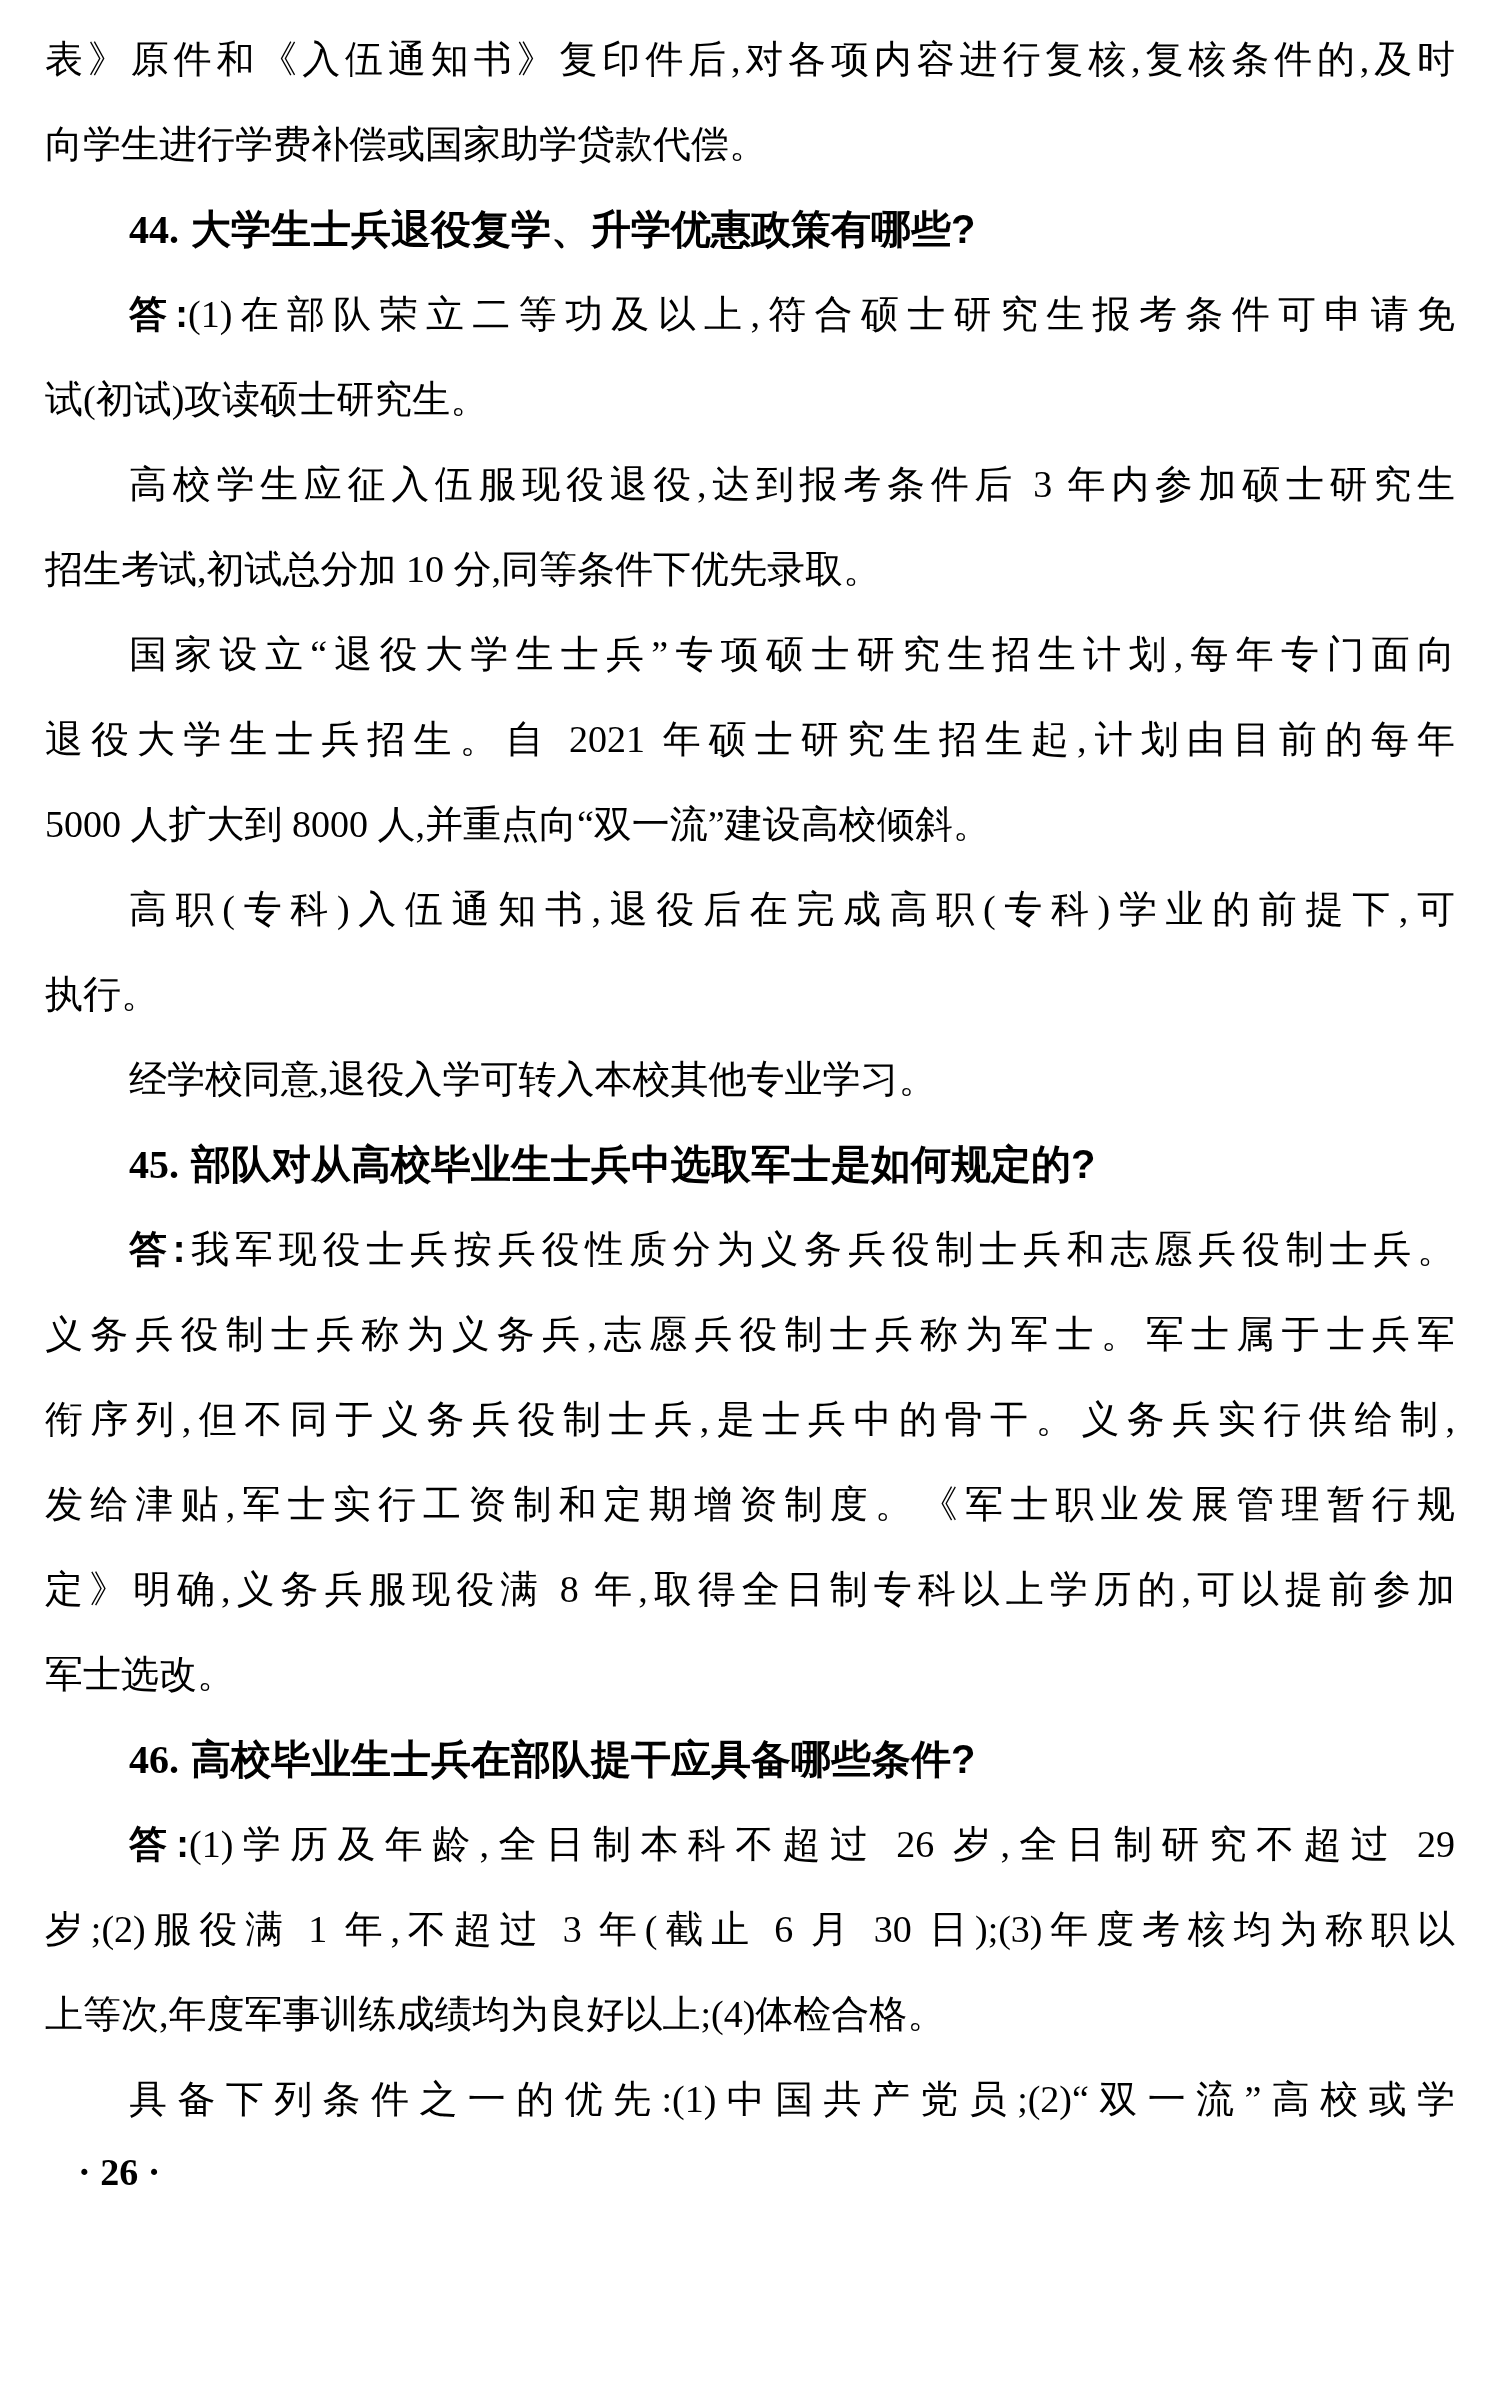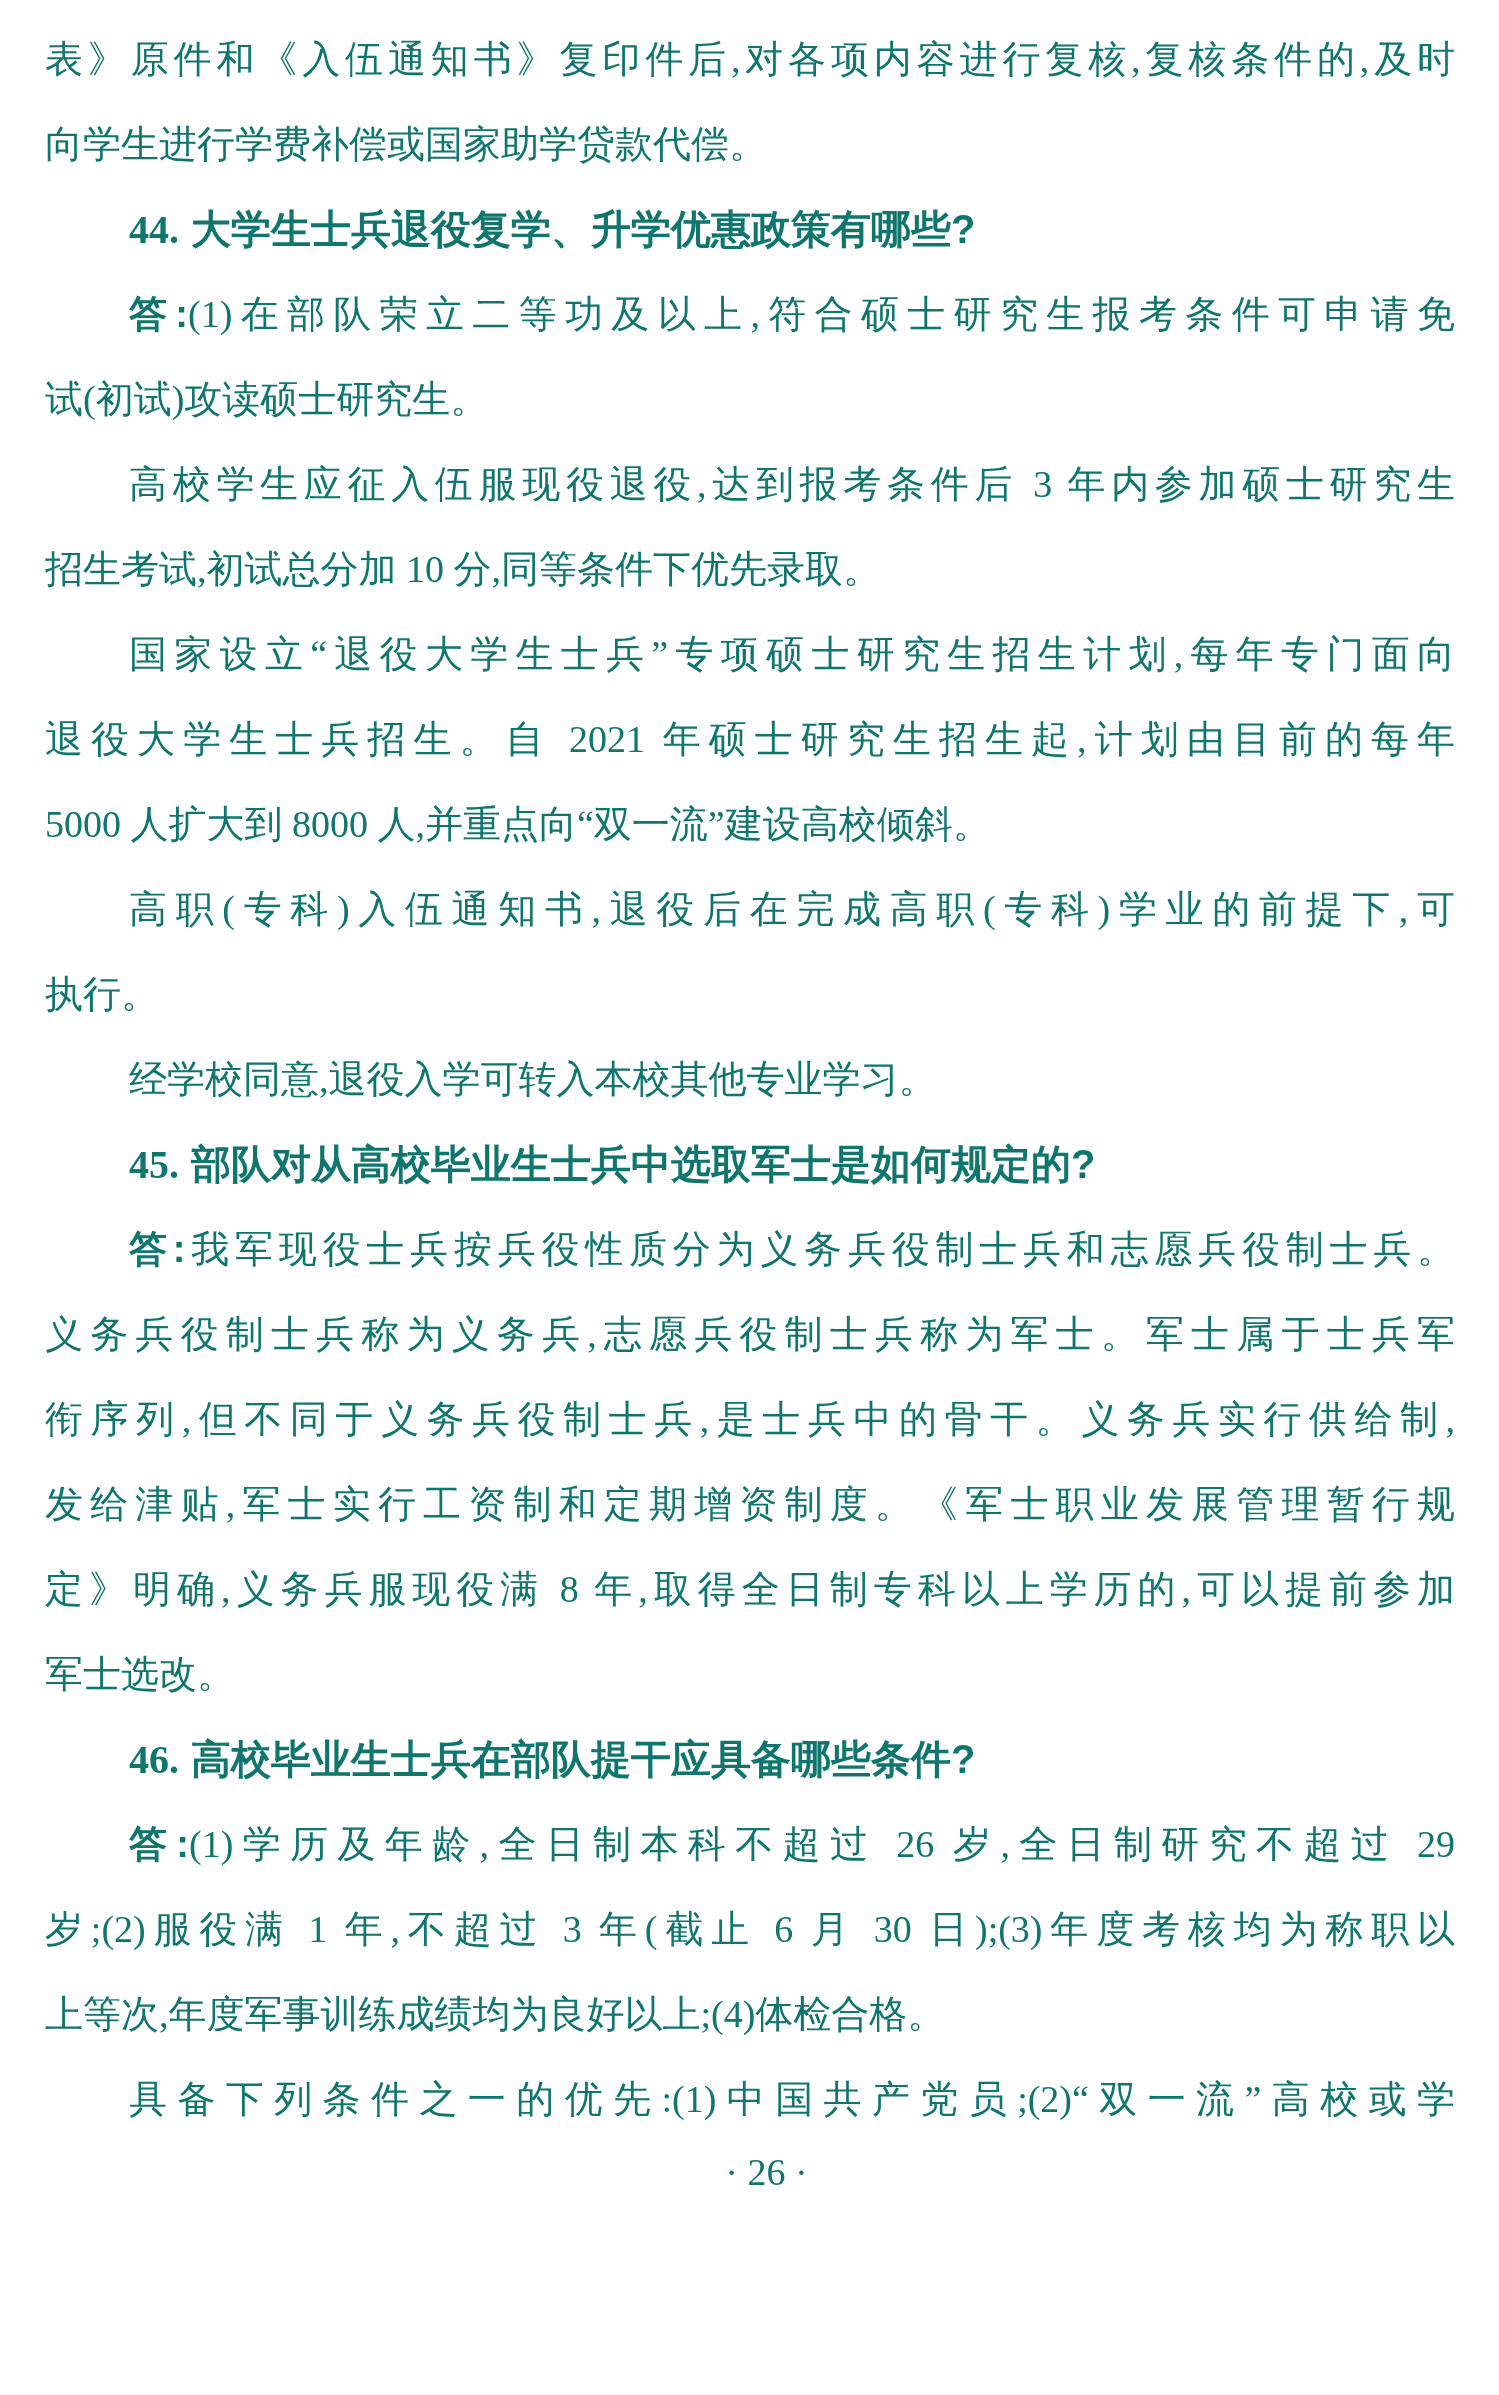--- a/index.html
+++ b/index.html
@@ -2,21 +2,21 @@
 <html lang="zh"><head>
 <meta charset="utf-8">
 <style>
   * { margin: 0; padding: 0; box-sizing: border-box; }
   html, body { background: #ffffff; }
   .page {
     position: relative;
     width: 1499px;
     height: 2395px;
     background: #ffffff;
-    color: #0f766e;
+    color: #000000;
     padding: 17px 44px 0 45px;
     overflow: hidden;
     font-family: "Liberation Serif", "DejaVu Serif", serif;
   }
   .line {
     height: 85px;
     line-height: 85px;
     font-size: 38px;
     white-space: normal;
     overflow: hidden;
@@ -38,21 +38,22 @@
   }
   .answer-prefix {
     font-family: "Liberation Sans", "DejaVu Sans", sans-serif;
     font-weight: 700;
   }
   .page-number {
     height: 60px;
     line-height: 60px;
     font-size: 38px;
     margin-left: 33px;
-    text-align: center;
+    text-align: left;
+    font-weight: bold;
   }
 </style>
 </head>
 <body>
 
 <div class="page">
 
   <div class="line full"><span>表》原件和《入伍通知书》复印件后,对各项内容进行复核,复核条件的,及时</span></div>
   <div class="line"><span>向学生进行学费补偿或国家助学贷款代偿。</span></div>
 

